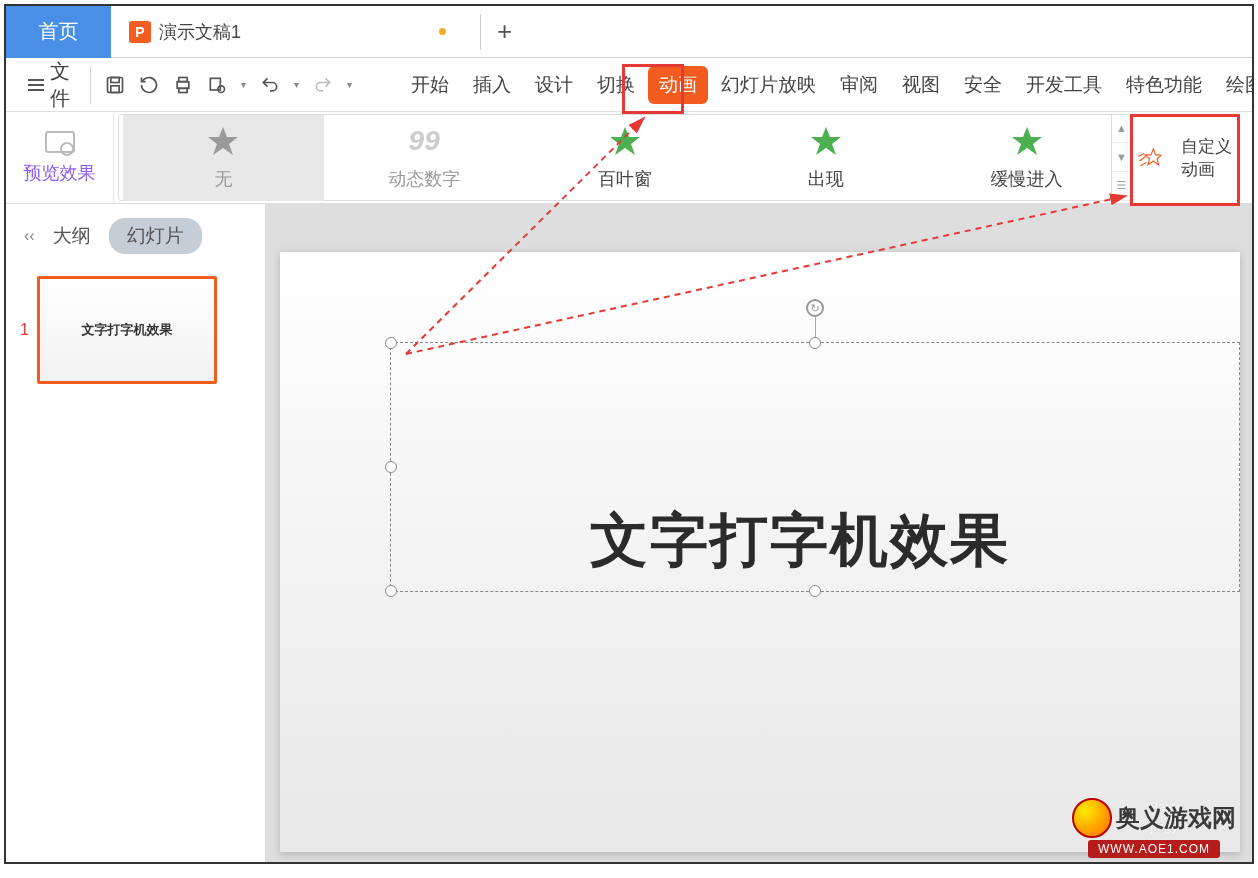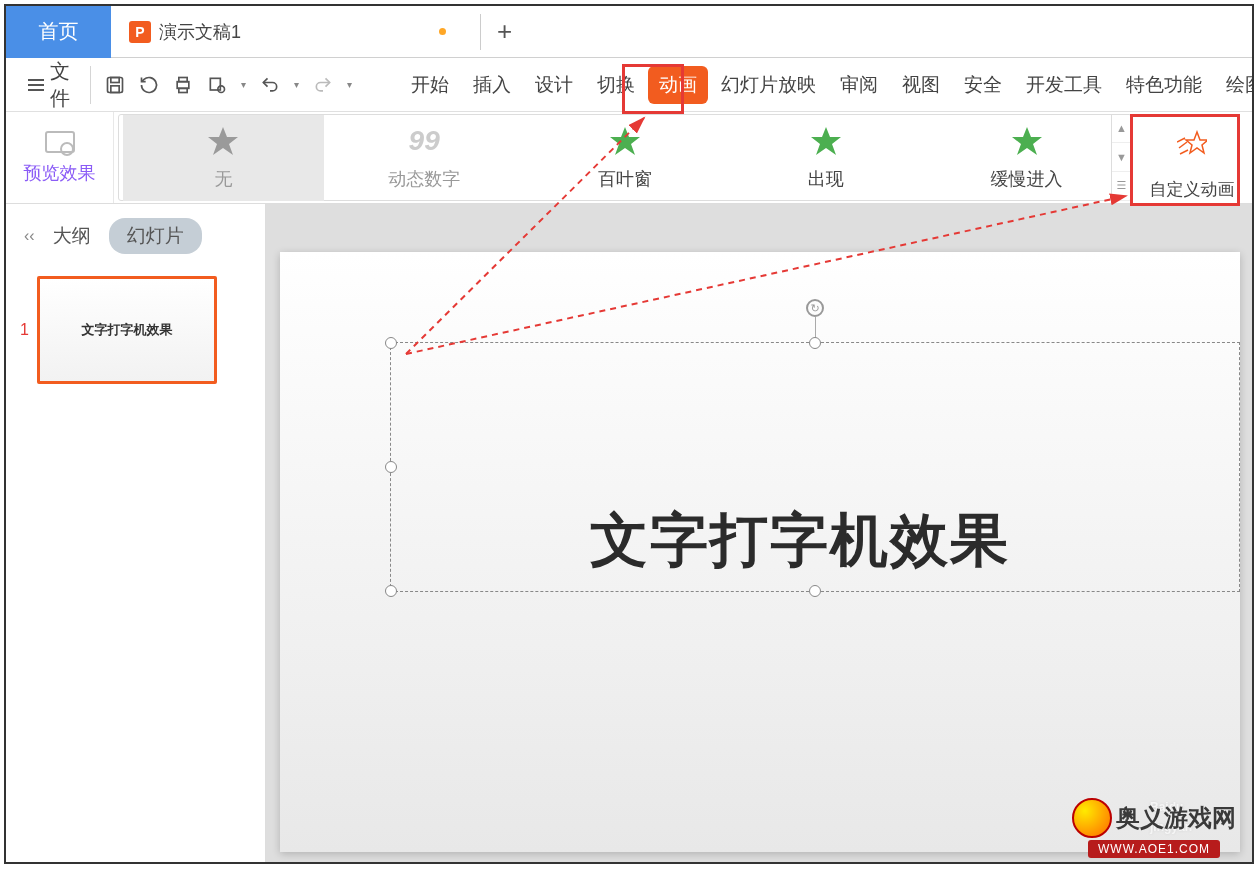--- a/index.html
+++ b/index.html
@@ -33,21 +33,21 @@
 
 .ribbon { display:flex; height:92px; background:#fff; border-bottom:1px solid #ddd; }
 .rb-preview { width:108px; display:flex; flex-direction:column; align-items:center; justify-content:center; gap:4px; border-right:1px solid #e8e8e8; color:#8b5cf6; }
 .rb-gallery { flex:1; display:flex; align-items:center; padding:0 4px; border:1px solid #ddd; margin:2px 4px; border-radius:3px; position:relative; }
 .anim-item { flex:1; display:flex; flex-direction:column; align-items:center; justify-content:center; gap:10px; height:86px; }
 .anim-item.none { background:#e8e8e8; }
 .anim-label { font-size:18px; color:#444; }
 .anim-label.grey { color:#999; }
 .gal-arrows { width:20px; display:flex; flex-direction:column; border-left:1px solid #ddd; height:86px; }
 .gal-arrows div { flex:1; display:flex; align-items:center; justify-content:center; color:#999; font-size:11px; border-bottom:1px solid #eee; }
-.rb-custom { width:108px; display:flex; flex-direction:column; align-items:center; justify-content:flex-end; gap:20px; margin:2px 6px 2px 2px; }
+.rb-custom { width:108px; display:flex; flex-direction:row; align-items:center; justify-content:flex-start; gap:20px; margin:2px 6px 2px 2px; }
 
 
 .workspace { display:flex; height:calc(100% - 198px); background:#f0f0f0; }
 .sidepanel { width:260px; background:#fff; border-right:1px solid #ddd; display:flex; flex-direction:column; }
 .sp-tabs { display:flex; align-items:center; gap:18px; padding:14px 18px; }
 .sp-collapse { color:#888; font-size:16px; }
 .sp-tab { font-size:19px; color:#555; }
 .sp-tab.active { background:#c5ced6; padding:5px 18px; border-radius:16px; }
 .thumbs { flex:1; padding:8px 14px; }
 .thumb-row { display:flex; align-items:center; gap:8px; }

